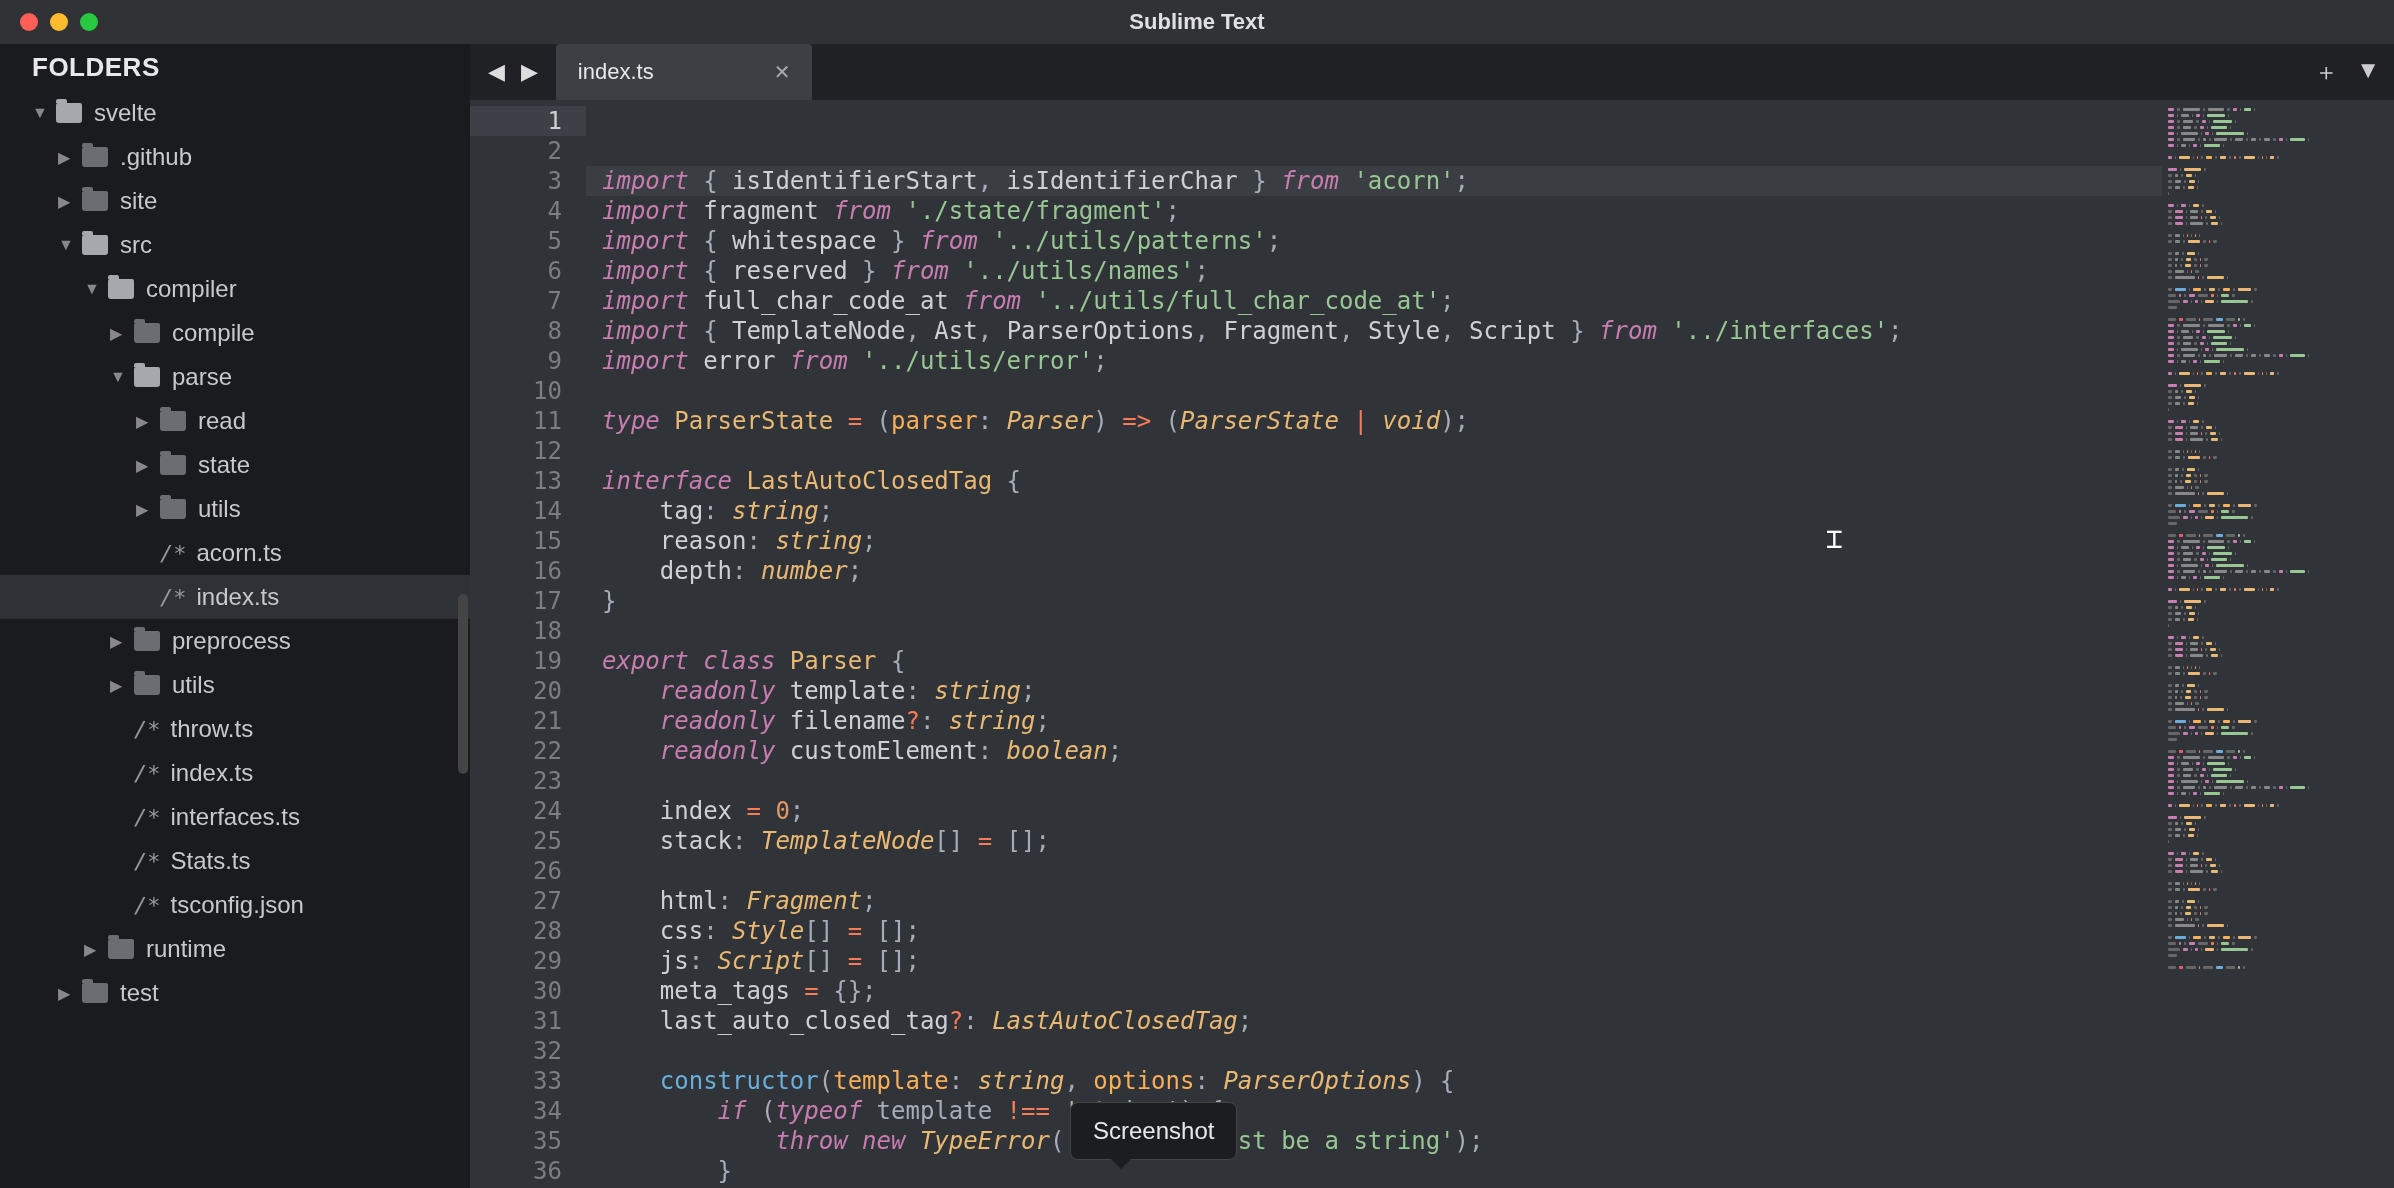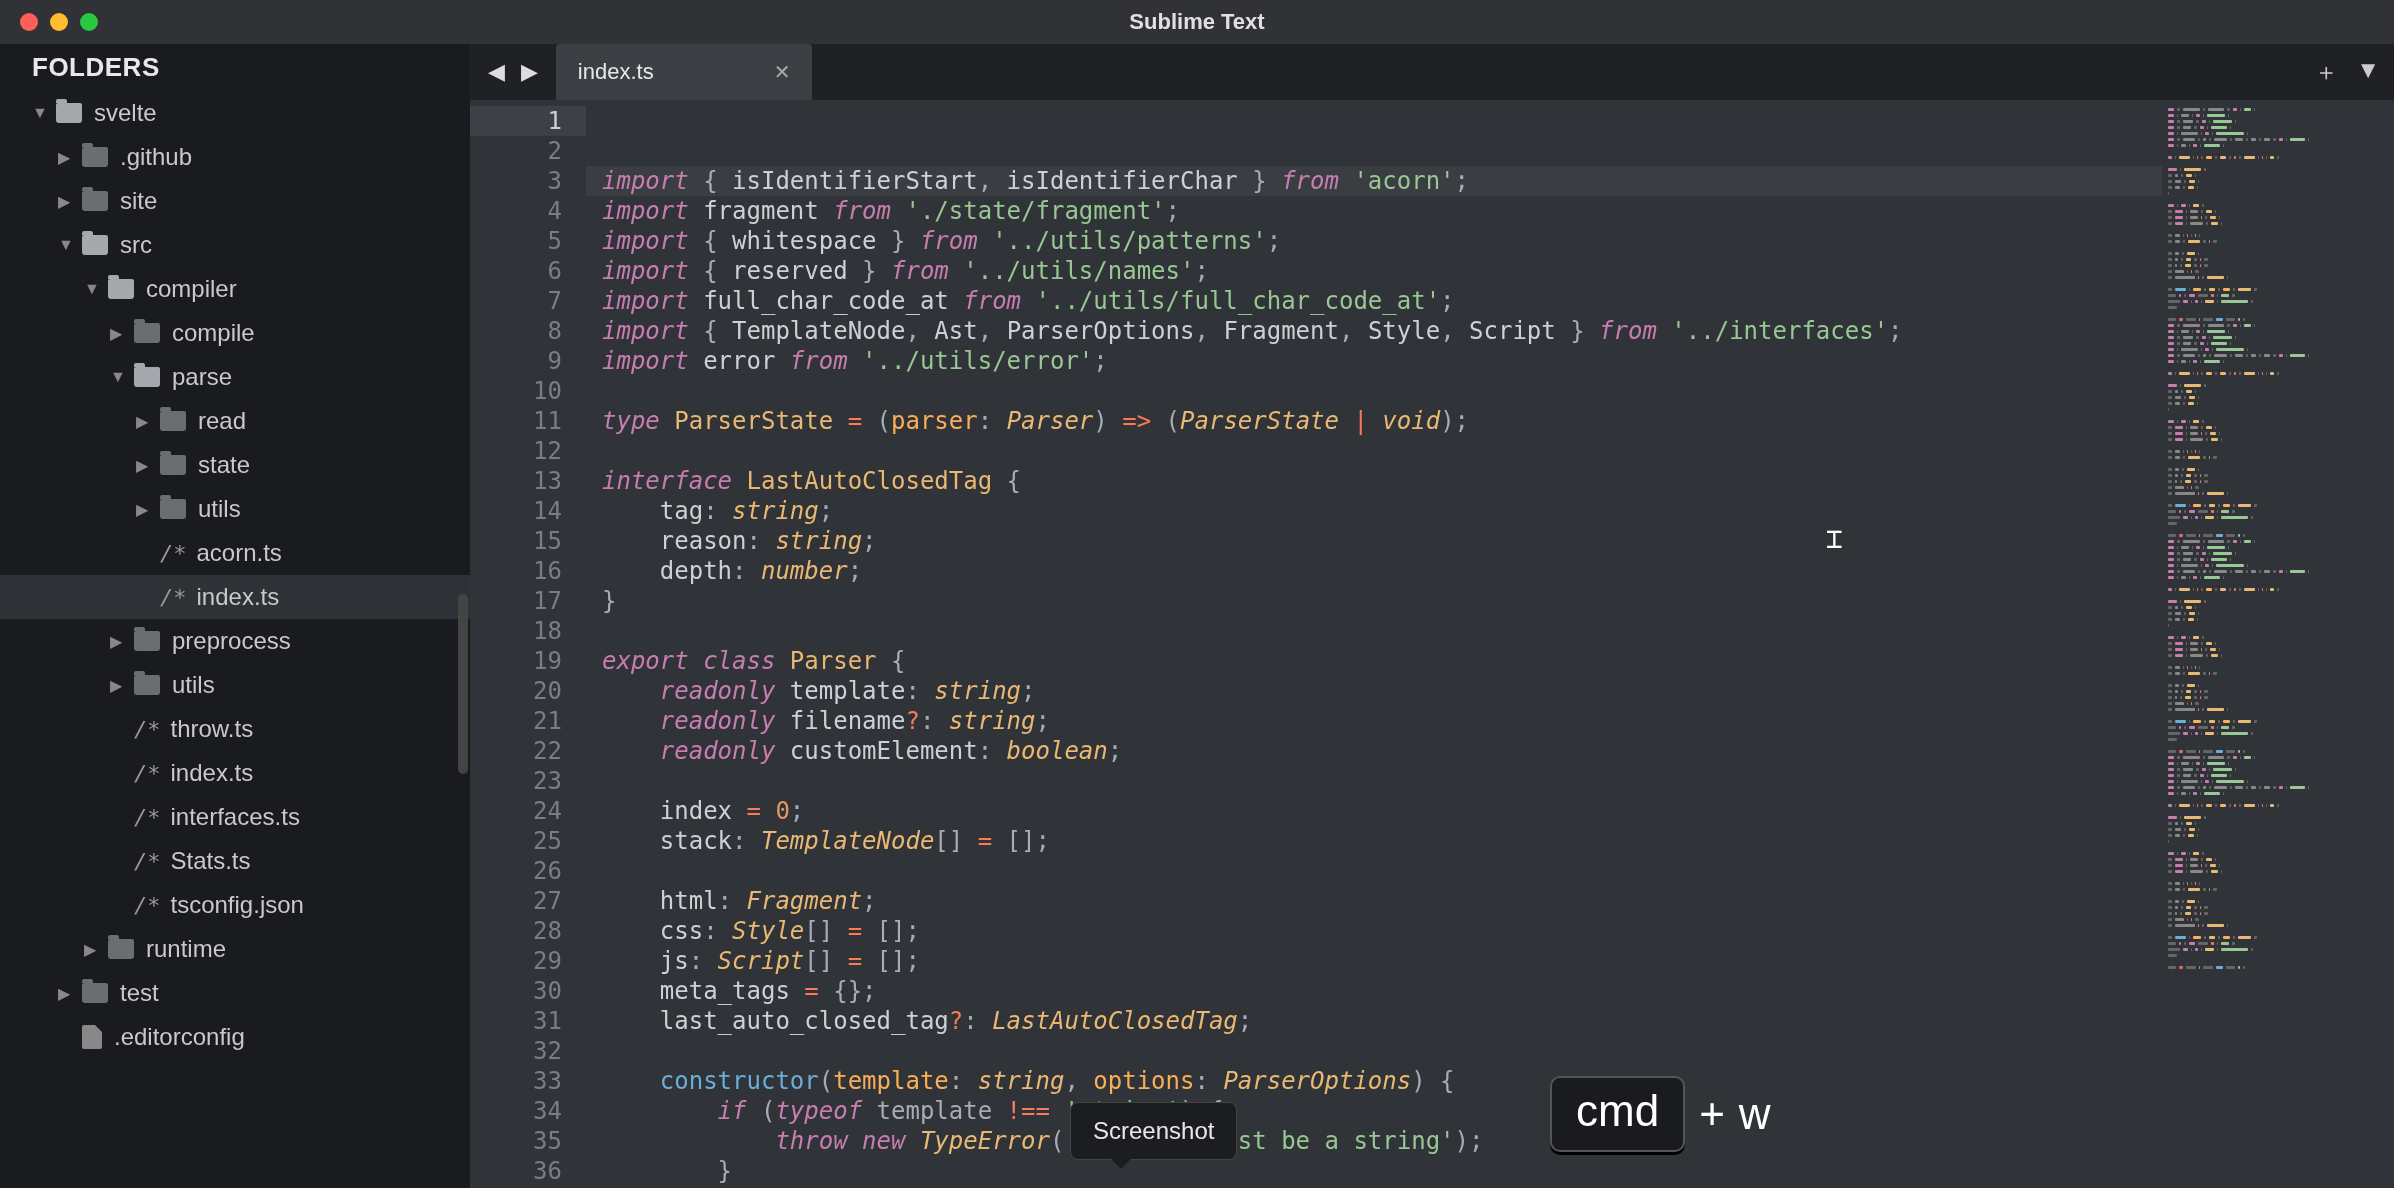--- a/index.html
+++ b/index.html
@@ -395,25 +395,20 @@
         </div>
         <div class="tree-row indent-2">
           <span class="arrow">▶</span>
           <span class="folder-icon dark"></span>
           <span class="tree-label">runtime</span>
         </div>
         <div class="tree-row indent-1">
           <span class="arrow">▶</span>
           <span class="folder-icon dark"></span>
           <span class="tree-label">test</span>
-        </div>
-        <div class="tree-row indent-1">
-          <span class="arrow"></span>
-          <span class="file-icon"></span>
-          <span class="tree-label">.editorconfig</span>
         </div>
       </div>
     <div class="sidebar-scroll"></div>
   </div>
 
   <div class="editor-area">
     <div class="tabbar">
       <div class="nav-arrows">
         <span class="nav-arrow">◀</span>
         <span class="nav-arrow">▶</span>
@@ -1598,19 +1593,14 @@
             <div class="mm" style="width: 9px; background: rgb(102, 102, 102);"></div>
             <div class="mm" style="width: 2px; background: rgb(153, 199, 148);"></div>
             <div class="mm" style="width: 2px; background: rgb(102, 102, 102);"></div>
           </div>
         </div>
     </div>
 
     <div class="screenshot-tip">
       <span>Screenshot</span>
     </div>
-    <div class="keycast">
-      <span class="key">cmd</span>
-      <span>+</span>
-      <span>w</span>
-    </div>
   </div>
 </div>
 
 </body></html>

